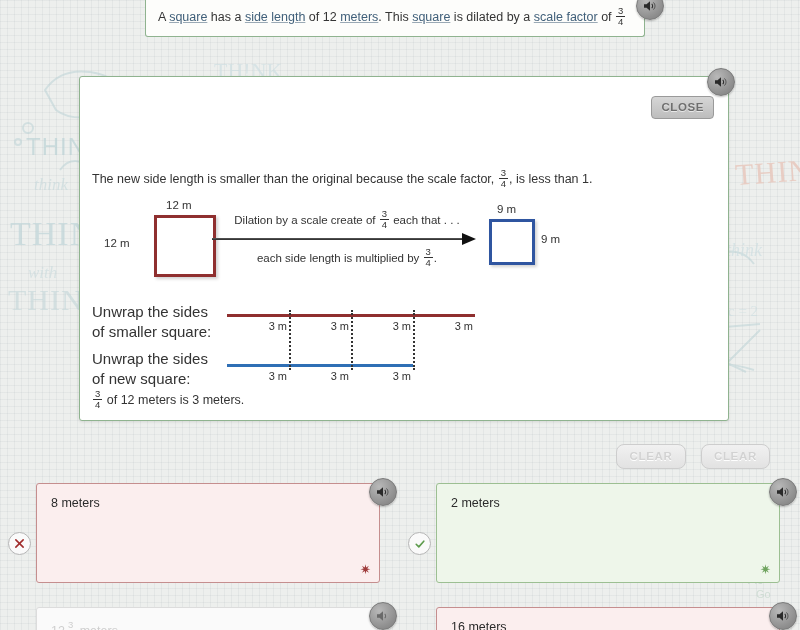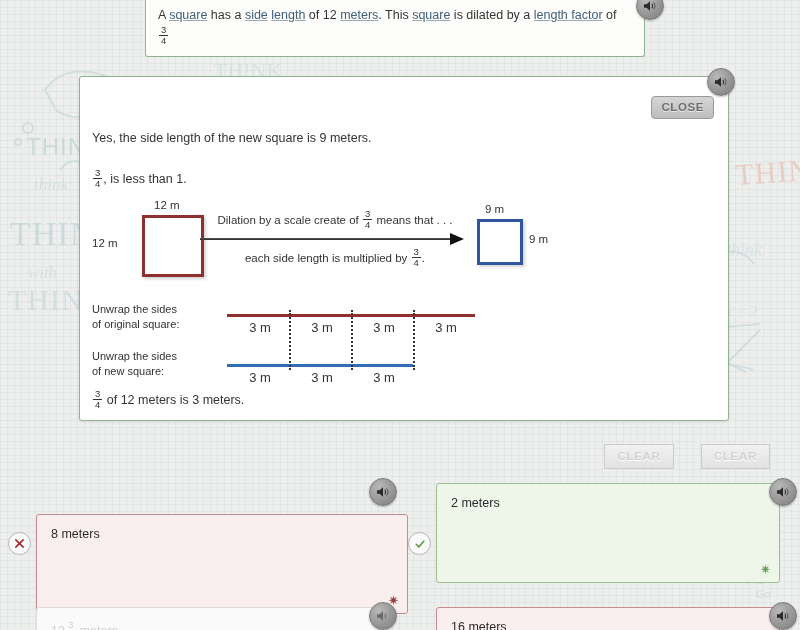--- a/index.html
+++ b/index.html
@@ -56,50 +56,50 @@
     padding:4px 9px 5px;cursor:pointer;
     text-shadow:0 1px 0 rgba(255,255,255,.6);
   }
   .para{position:absolute;left:12px;font-size:12.5px;color:#333;}
   
   .frac{display:inline-block;vertical-align:-0.42em;text-align:center;
         font-size:9.5px;line-height:1.05;margin:0 1px;}
   .frac .n{display:block;padding:0 2px;}
   .frac .d{display:block;border-top:1px solid #333;padding:0 2px;}
   
-  #diagram{position:absolute;left:12px;top:122px;width:620px;height:86px;}
+  #diagram{position:absolute;left:24px;top:122px;width:620px;height:86px;}
   .sq{position:absolute;background:#fff;box-shadow:2px 2px 3px rgba(0,0,0,.18);}
   #sq-original{left:50px;top:16px;width:56px;height:56px;border:3px solid #8f2f2f;}
   #sq-new{left:385px;top:20px;width:40px;height:40px;border:3px solid #2f55a0;}
   .dimlabel{position:absolute;font-size:11.5px;color:#333;white-space:nowrap;}
   #arrow-wrap{position:absolute;left:108px;top:10px;width:270px;}
   #arrow-top{font-size:11.5px;color:#333;text-align:center;white-space:nowrap;}
   #arrow-line{position:relative;height:12px;margin:3px 0 2px;}
   #arrow-line .shaft{position:absolute;left:0;top:5px;height:2px;width:252px;
      background:linear-gradient(#5a5a5a,#2a2a2a);}
   #arrow-line .head{position:absolute;left:250px;top:0;width:0;height:0;
      border-top:6px solid transparent;border-bottom:6px solid transparent;
      border-left:14px solid #111;}
   #arrow-bot{font-size:11.5px;color:#333;text-align:center;white-space:nowrap;}
   
   #unwrap{position:absolute;left:12px;top:225px;width:620px;}
-  .unwrap-label{position:absolute;font-size:11px;color:#333;line-height:1.35;white-space:nowrap;}
+  .unwrap-label{position:absolute;font-size:15px;color:#333;line-height:1.35;white-space:nowrap;}
   .numline{position:absolute;height:3px;}
   #line-orig{left:135px;top:12px;width:248px;background:#8f2f2f;}
   #line-new{left:135px;top:62px;width:186px;background:#2f6fb5;}
   .tick{position:absolute;width:0;border-left:2px dotted #333;}
-  .seg{position:absolute;font-size:13px;color:#333;text-align:center;width:54px;}
+  .seg{position:absolute;font-size:11px;color:#333;text-align:right;width:54px;}
   
   #summary{position:absolute;left:12px;top:312px;font-size:12.5px;color:#333;}
   
   #action-row{position:absolute;right:30px;top:444px;z-index:6;}
   .act-btn{
-    display:inline-block;margin-left:24px;
+    display:inline-block;margin-left:12px;
     background:linear-gradient(#f1f1f1,#e2e2e2);
-    border:1px solid #cdcdcd;border-radius:0;
+    border:1px solid #cdcdcd;border-radius:8px;
     color:#d2d2d2;font-size:11.5px;font-weight:bold;letter-spacing:.7px;
     padding:5px 12px 6px;cursor:default;
     text-shadow:0 1px 0 #fff;
   }
   
   #choices{position:absolute;left:0;top:480px;width:800px;z-index:5;}
   .choice{
     position:absolute;box-sizing:border-box;border-radius:3px;
     padding:12px 14px;font-size:12.5px;
   }
@@ -135,69 +135,68 @@
     <text x="726" y="256" fill="#cfdfe2" opacity=".7" font-size="18" font-family="Liberation Serif, serif" font-style="italic">think</text>
     <text x="728" y="316" fill="#cfdfe2" opacity=".7" font-size="15" font-family="Liberation Serif, serif">c = 2</text>
     <text x="214" y="78" fill="#cfdfe2" opacity=".7" font-size="22" font-family="Liberation Serif, serif">TH!NK</text>
     <text x="748" y="584" fill="#c9d9cf" opacity=".8" font-size="13" font-family="Liberation Sans, sans-serif">Ac</text>
     <text x="756" y="598" fill="#c9d9cf" opacity=".8" font-size="11" font-family="Liberation Sans, sans-serif">Go</text>
   </svg>
 </div>
 
 <div id="question-box">
   <div>
-    <span>A </span><span class="u">square</span><span> has a </span><span class="u">side</span> <span class="u">length</span><span> of 12 </span><span class="u">meters</span><span>. This </span><span class="u">square</span><span> is dilated by a </span><span class="u">length factor</span><span> of </span><span class="frac"><span class="n">3</span><span class="d">4</span></span>
+    <span>A </span><span class="u">square</span><span> has a </span><span class="u">side</span> <span class="u">length</span><span> of 12 </span><span class="u">meters</span><span>. This </span><span class="u">square</span><span> is dilated by a </span><span class="u">scale factor</span><span> of </span><span class="frac"><span class="n">3</span><span class="d">4</span></span>
   </div>
 </div>
 
 <div class="spk" style="left:636px;top:-8px;">
   <svg width="14" height="12" viewBox="0 0 16 14">
     <path d="M1 5h3L8 1.5v11L4 9H1z" fill="#2a2a2a"></path>
     <path d="M10 4.5a3.4 3.4 0 010 5" stroke="#2a2a2a" stroke-width="1.2" fill="none"></path>
     <path d="M12 2.8a5.6 5.6 0 010 8.4" stroke="#2a2a2a" stroke-width="1" fill="none" opacity=".75"></path>
   </svg>
 </div>
 
 <div id="explain-panel">
 
   <button id="close-button">CLOSE</button>
 
-  <div class="para" style="top:54px;">Yes, the side length of the new square is 9 meters.</div>
 
   <div class="para" style="top:91px;">
-    <span class="frac"><span class="n">3</span><span class="d">4</span></span><span>, is less than 1.</span>
+    <span>The new side length is smaller than the original because the scale factor, </span><span class="frac"><span class="n">3</span><span class="d">4</span></span><span>, is less than 1.</span>
   </div>
 
   <div id="diagram">
     <div class="dimlabel" style="left:62px;top:0;">12 m</div>
     <div class="dimlabel" style="left:0px;top:38px;">12 m</div>
     <div class="sq" id="sq-original"></div>
 
     <div id="arrow-wrap">
       <div id="arrow-top">
-        <span>Dilation by a scale create of </span><span class="frac"><span class="n">3</span><span class="d">4</span></span><span> means that  . . .</span>
+        <span>Dilation by a scale create of </span><span class="frac"><span class="n">3</span><span class="d">4</span></span><span> each that  . . .</span>
       </div>
       <div id="arrow-line">
         <div class="shaft"></div>
         <div class="head"></div>
       </div>
       <div id="arrow-bot">
         <span>each side length is multiplied by </span><span class="frac"><span class="n">3</span><span class="d">4</span></span><span>.</span>
       </div>
     </div>
 
     <div class="dimlabel" style="left:393px;top:4px;">9 m</div>
     <div class="sq" id="sq-new"></div>
     <div class="dimlabel" style="left:437px;top:34px;">9 m</div>
   </div>
 
   <div id="unwrap">
     <div class="unwrap-label" style="left:0;top:0;">
       <span>Unwrap the sides</span><br>
-      <span>of original square:</span>
+      <span>of smaller square:</span>
     </div>
     <div class="unwrap-label" style="left:0;top:47px;">
       <span>Unwrap the sides</span><br>
       <span>of new square:</span>
     </div>
 
     <div class="numline" id="line-orig"></div>
     <div class="numline" id="line-new"></div>
 
     <div class="tick" style="left:197px;top:8px;height:60px;"></div>
@@ -232,21 +231,21 @@
   <span class="act-btn">CLEAR</span>
 </div>
 
 <div id="choices">
 
   <div class="marker" style="left:8px;top:52px;">
     <svg width="11" height="11" viewBox="0 0 12 12">
       <path d="M2 2 L10 10 M10 2 L2 10" stroke="#a02b2b" stroke-width="1.7" stroke-linecap="round"></path>
     </svg>
   </div>
-  <div class="choice wrong" style="left:36px;top:3px;width:372px;height:100px;margin-top:31px;">
+  <div class="choice wrong" style="left:36px;top:3px;width:344px;height:100px;">
     <span>8 meters</span>
     <span class="starburst" style="right:8px;bottom:6px;color:#9e3a3a;">✷</span>
   </div>
   <div class="spk" style="left:369px;top:-2px;">
     <svg width="14" height="12" viewBox="0 0 16 14">
       <path d="M1 5h3L8 1.5v11L4 9H1z" fill="#2a2a2a"></path>
       <path d="M10 4.5a3.4 3.4 0 010 5" stroke="#2a2a2a" stroke-width="1.2" fill="none"></path>
       <path d="M12 2.8a5.6 5.6 0 010 8.4" stroke="#2a2a2a" stroke-width="1" fill="none" opacity=".75"></path>
     </svg>
   </div>

